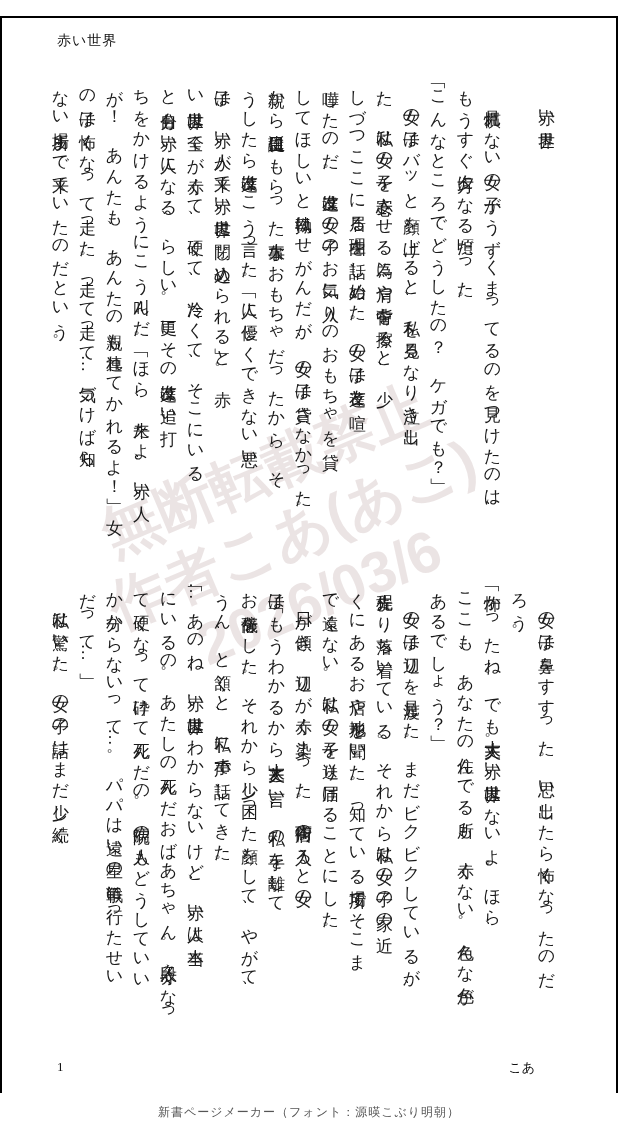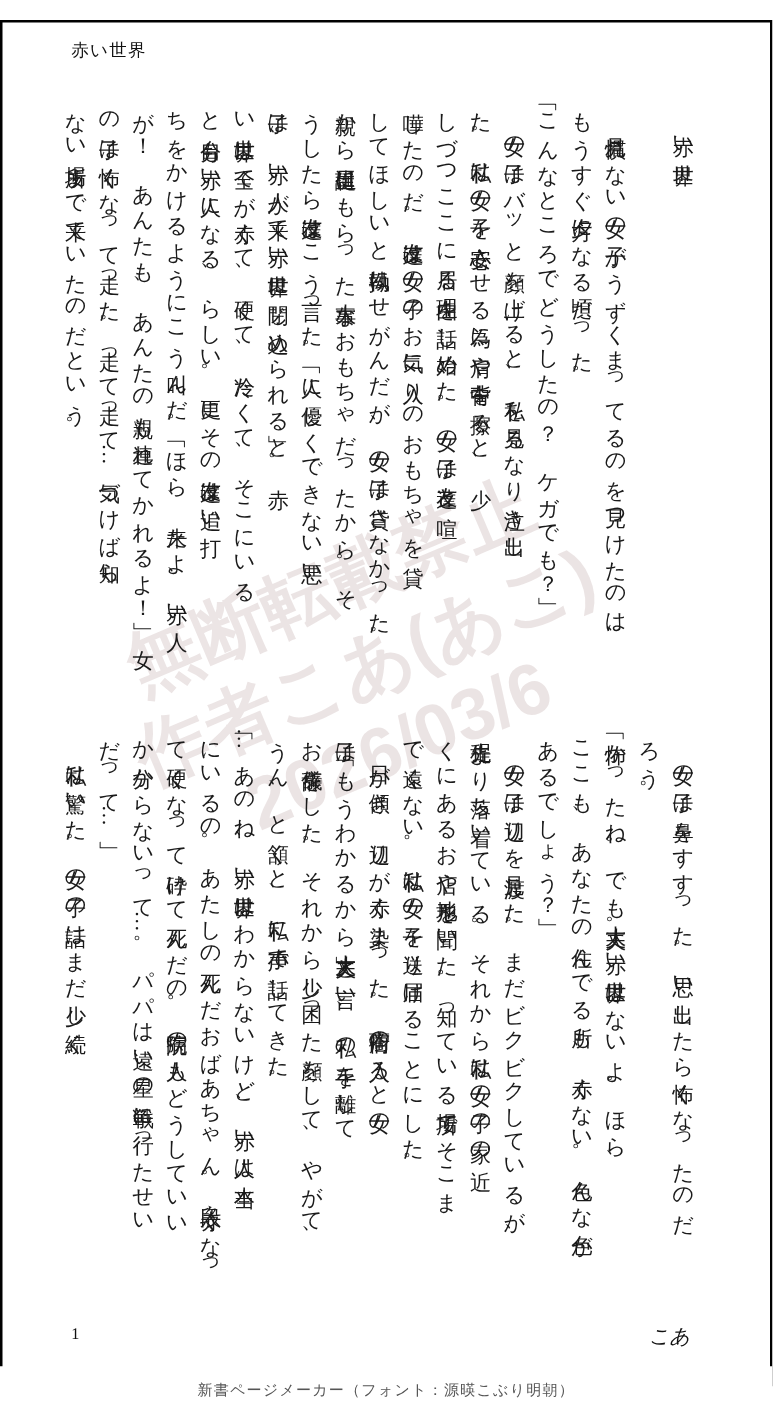--- a/index.html
+++ b/index.html
@@ -29,21 +29,21 @@
     position:absolute;left:290px;top:515px;
     transform:translate(-50%,-50%) rotate(-23deg);
     z-index:1;text-align:center;font-size:58px;line-height:1.2;
     font-weight:bold;opacity:0.13;white-space:nowrap;
     font-family:"Liberation Sans","DejaVu Sans",sans-serif;
   }
   .page-number{
     position:absolute;left:55px;top:1041px;font-size:13px;color:#111;
   }
   .author-credit{
-    position:absolute;right:64px;top:1041px;font-size:16px;color:#111;font-style:italic;
+    position:absolute;right:81px;top:1041px;font-size:13px;color:#111;
   }
   .caption-bar{
     position:absolute;left:0;top:1093px;width:618px;height:39px;
     background:#fff;display:flex;align-items:center;justify-content:center;
   }
   .caption-text{
     font-family:"Liberation Sans","DejaVu Sans",sans-serif;
     font-size:12px;color:#555;letter-spacing:1px;
   }
 </style>

